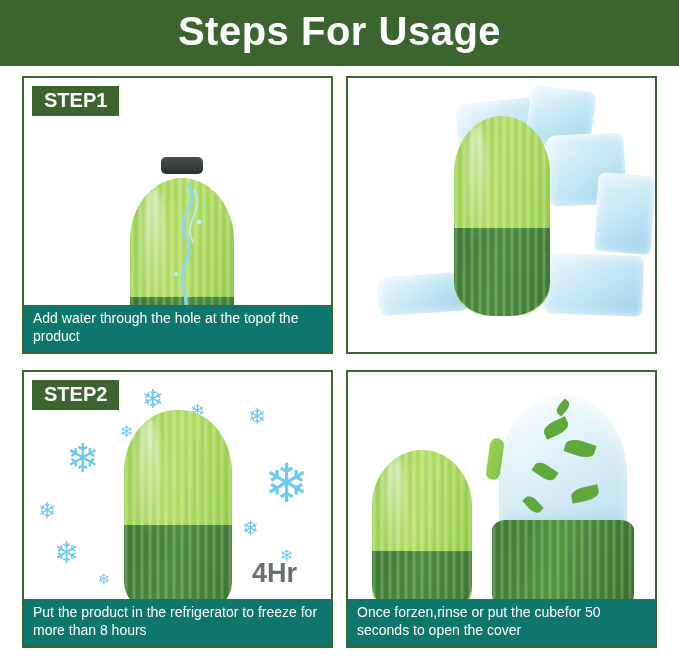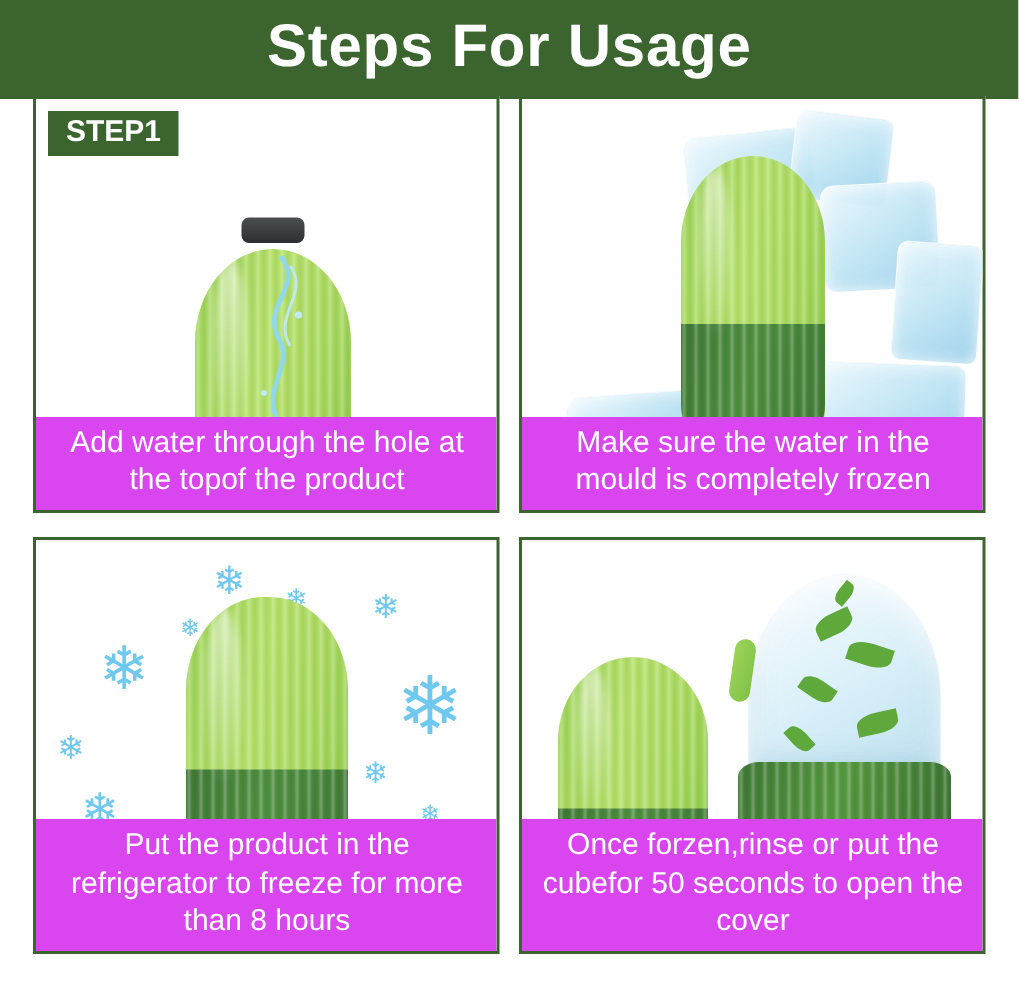--- a/index.html
+++ b/index.html
@@ -6,21 +6,20 @@
   html, body {
     width: 679px; height: 664px;
     font-family: "Liberation Sans", sans-serif;
     background: #ffffff;
     overflow: hidden;
   }
   #page {
     position: relative;
     width: 679px; height: 664px;
     background: #ffffff;
-    text-align: center;
   }
 
   
   .banner {
     position: absolute;
     left: 0; top: 0;
     width: 679px; height: 66px;
     background: #3c642f;
     display: flex;
     align-items: center;
@@ -31,21 +30,21 @@
     font-size: 40px;
     font-weight: 700;
     letter-spacing: 0.5px;
     line-height: 1;
     padding-bottom: 4px;
   }
 
   
   .grid {
     position: absolute;
-    left: 22px; top: 64px;
+    left: 22px; top: 76px;
     width: 635px; height: 572px;
     display: grid;
     grid-template-columns: 311px 311px;
     grid-template-rows: 278px 278px;
     column-gap: 13px;
     row-gap: 16px;
   }
   .panel {
     position: relative;
     border: 2px solid #3c642f;
@@ -64,23 +63,23 @@
     padding: 4px 12px 5px 12px;
     z-index: 6;
     line-height: 1.05;
   }
 
   
   .caption {
     position: absolute;
     left: 0; bottom: 0;
     width: 100%;
-    background: #d946ef;
+    background: #0f766e;
     color: #ffffff;
-    font-size: 20px;
+    font-size: 14px;
     line-height: 1.28;
     padding: 5px 8px 6px 9px;
     z-index: 7;
   }
 
   
   .roller {
     position: absolute;
     width: 104px; height: 212px;
     border-radius: 52px 52px 40px 40px / 62px 62px 34px 34px;
@@ -228,24 +227,24 @@
       <div class="ice-block" style="left:30px; top:196px; width:92px; height:40px; transform:rotate(-4deg); border-radius:10px;"></div>
       <div class="ice-block" style="left:196px; top:176px; width:100px; height:62px; transform:rotate(2deg); border-radius:8px;"></div>
       <div class="ice-block" style="left:248px; top:96px; width:58px; height:80px; transform:rotate(4deg); border-radius:7px;"></div>
 
       <div class="roller" style="left:106px; top:38px; width:96px; height:200px;">
         <div class="bottom"></div>
         <div class="ribs"></div>
         <div class="gloss"></div>
       </div>
 
-      <div class="caption">Make sure the water in the mould is completely frozen</div>
-    </div>
-
-    <div class="panel">
+    </div>
+
+    <div class="panel">
+      <div class="step-tag">STEP2</div>
 
       <div class="snow" style="left:118px; top:14px; font-size:26px;">❄</div>
       <div class="snow" style="left:166px; top:30px; font-size:18px;">❄</div>
       <div class="snow" style="left:42px; top:66px; font-size:40px;">❄</div>
       <div class="snow" style="left:96px; top:52px; font-size:16px;">❄</div>
       <div class="snow" style="left:14px; top:128px; font-size:22px;">❄</div>
       <div class="snow" style="left:30px; top:166px; font-size:30px;">❄</div>
       <div class="snow" style="left:224px; top:34px; font-size:22px;">❄</div>
       <div class="snow" style="left:240px; top:84px; font-size:54px;">❄</div>
       <div class="snow" style="left:218px; top:146px; font-size:20px;">❄</div>

